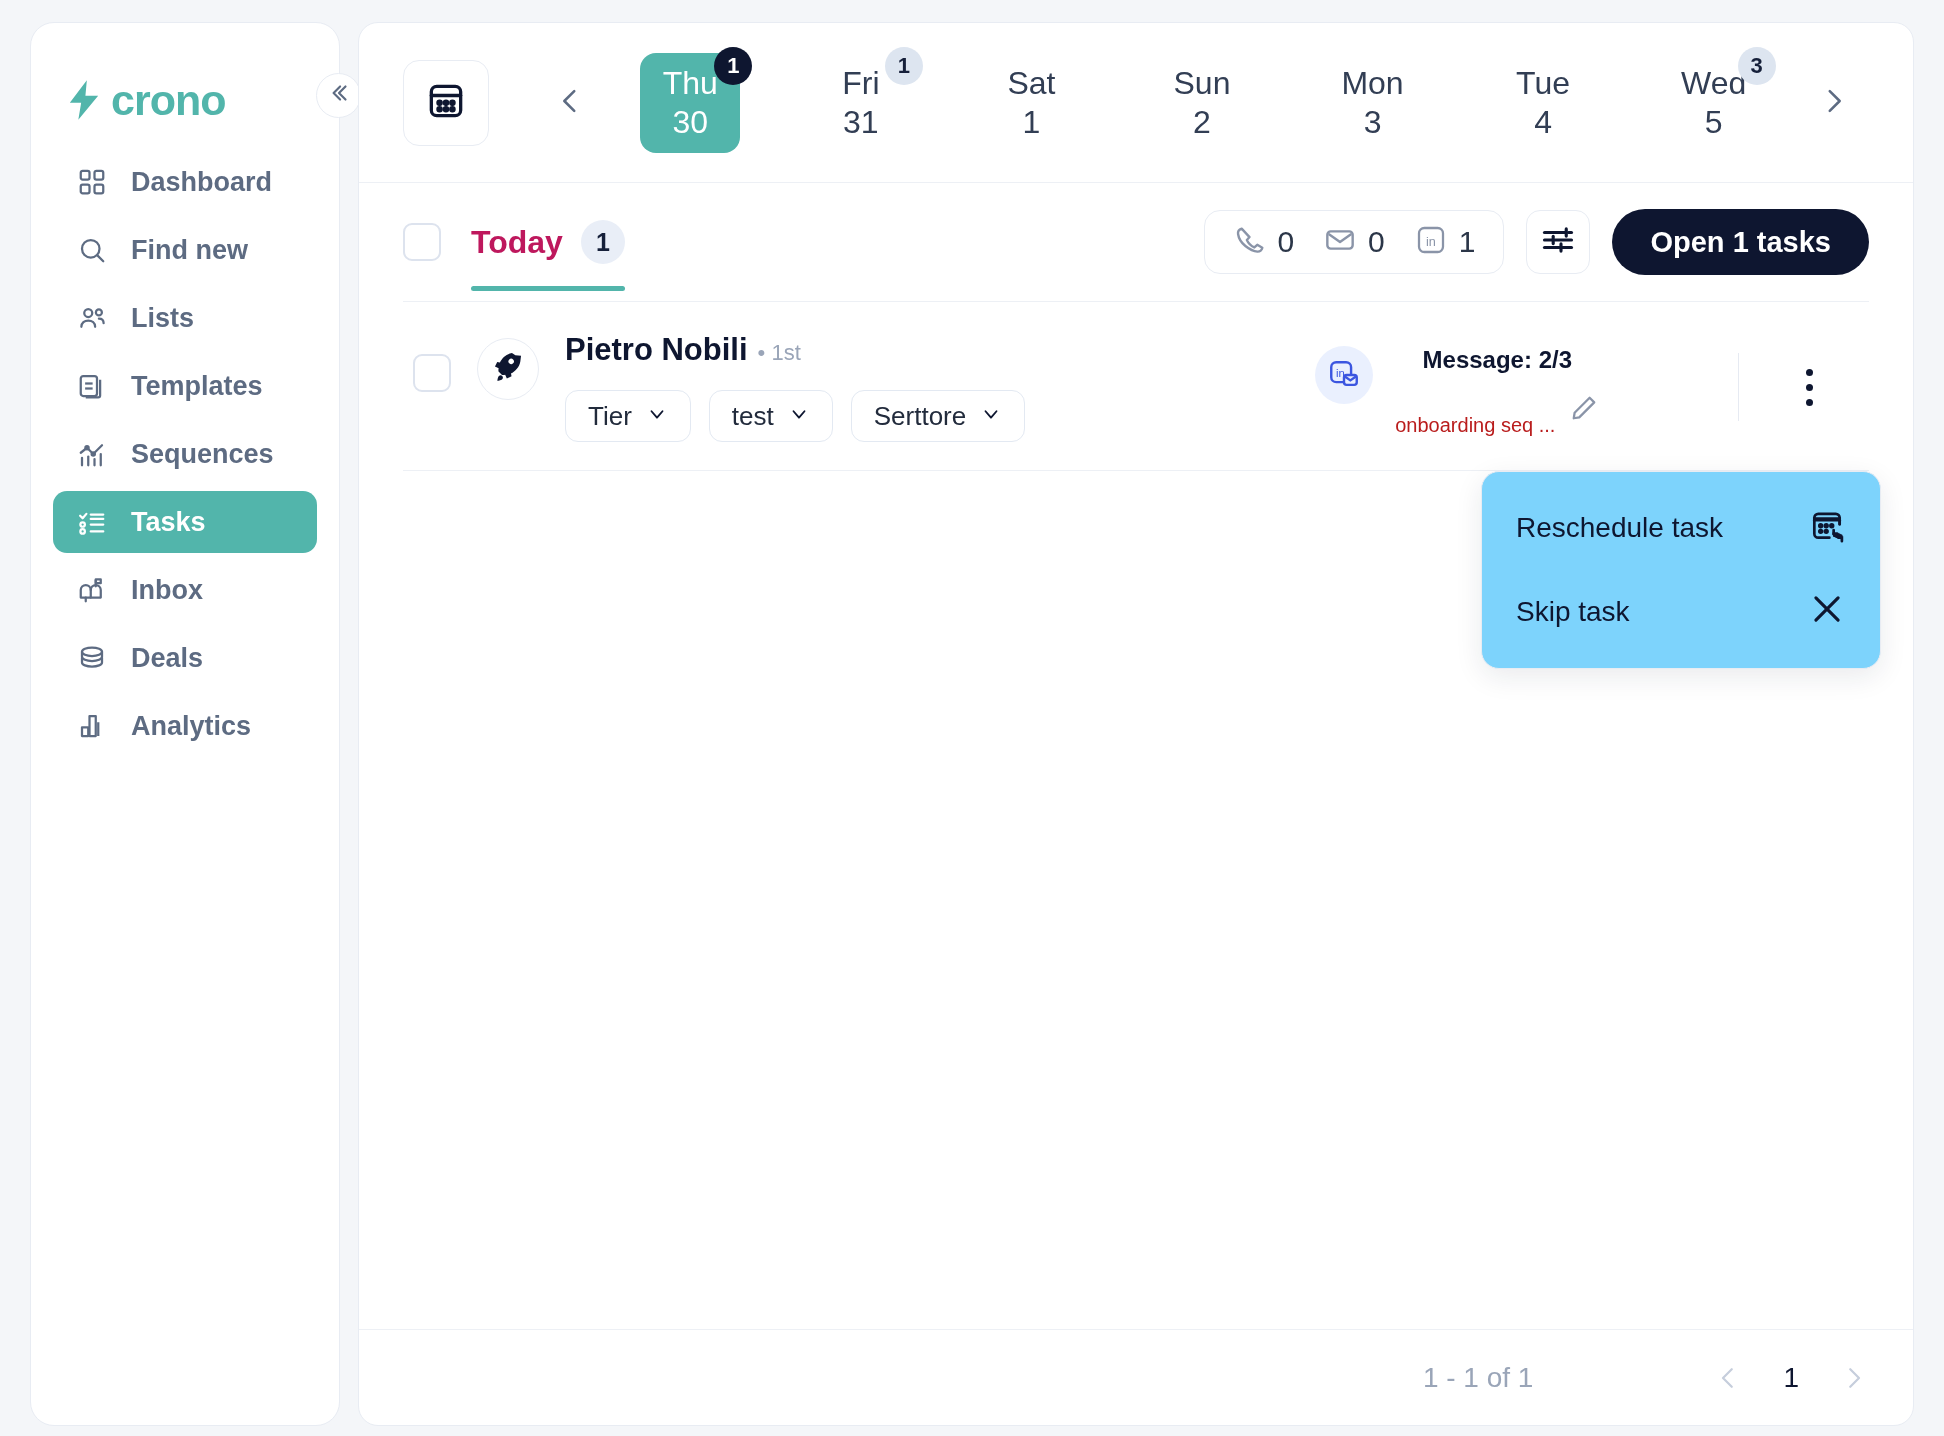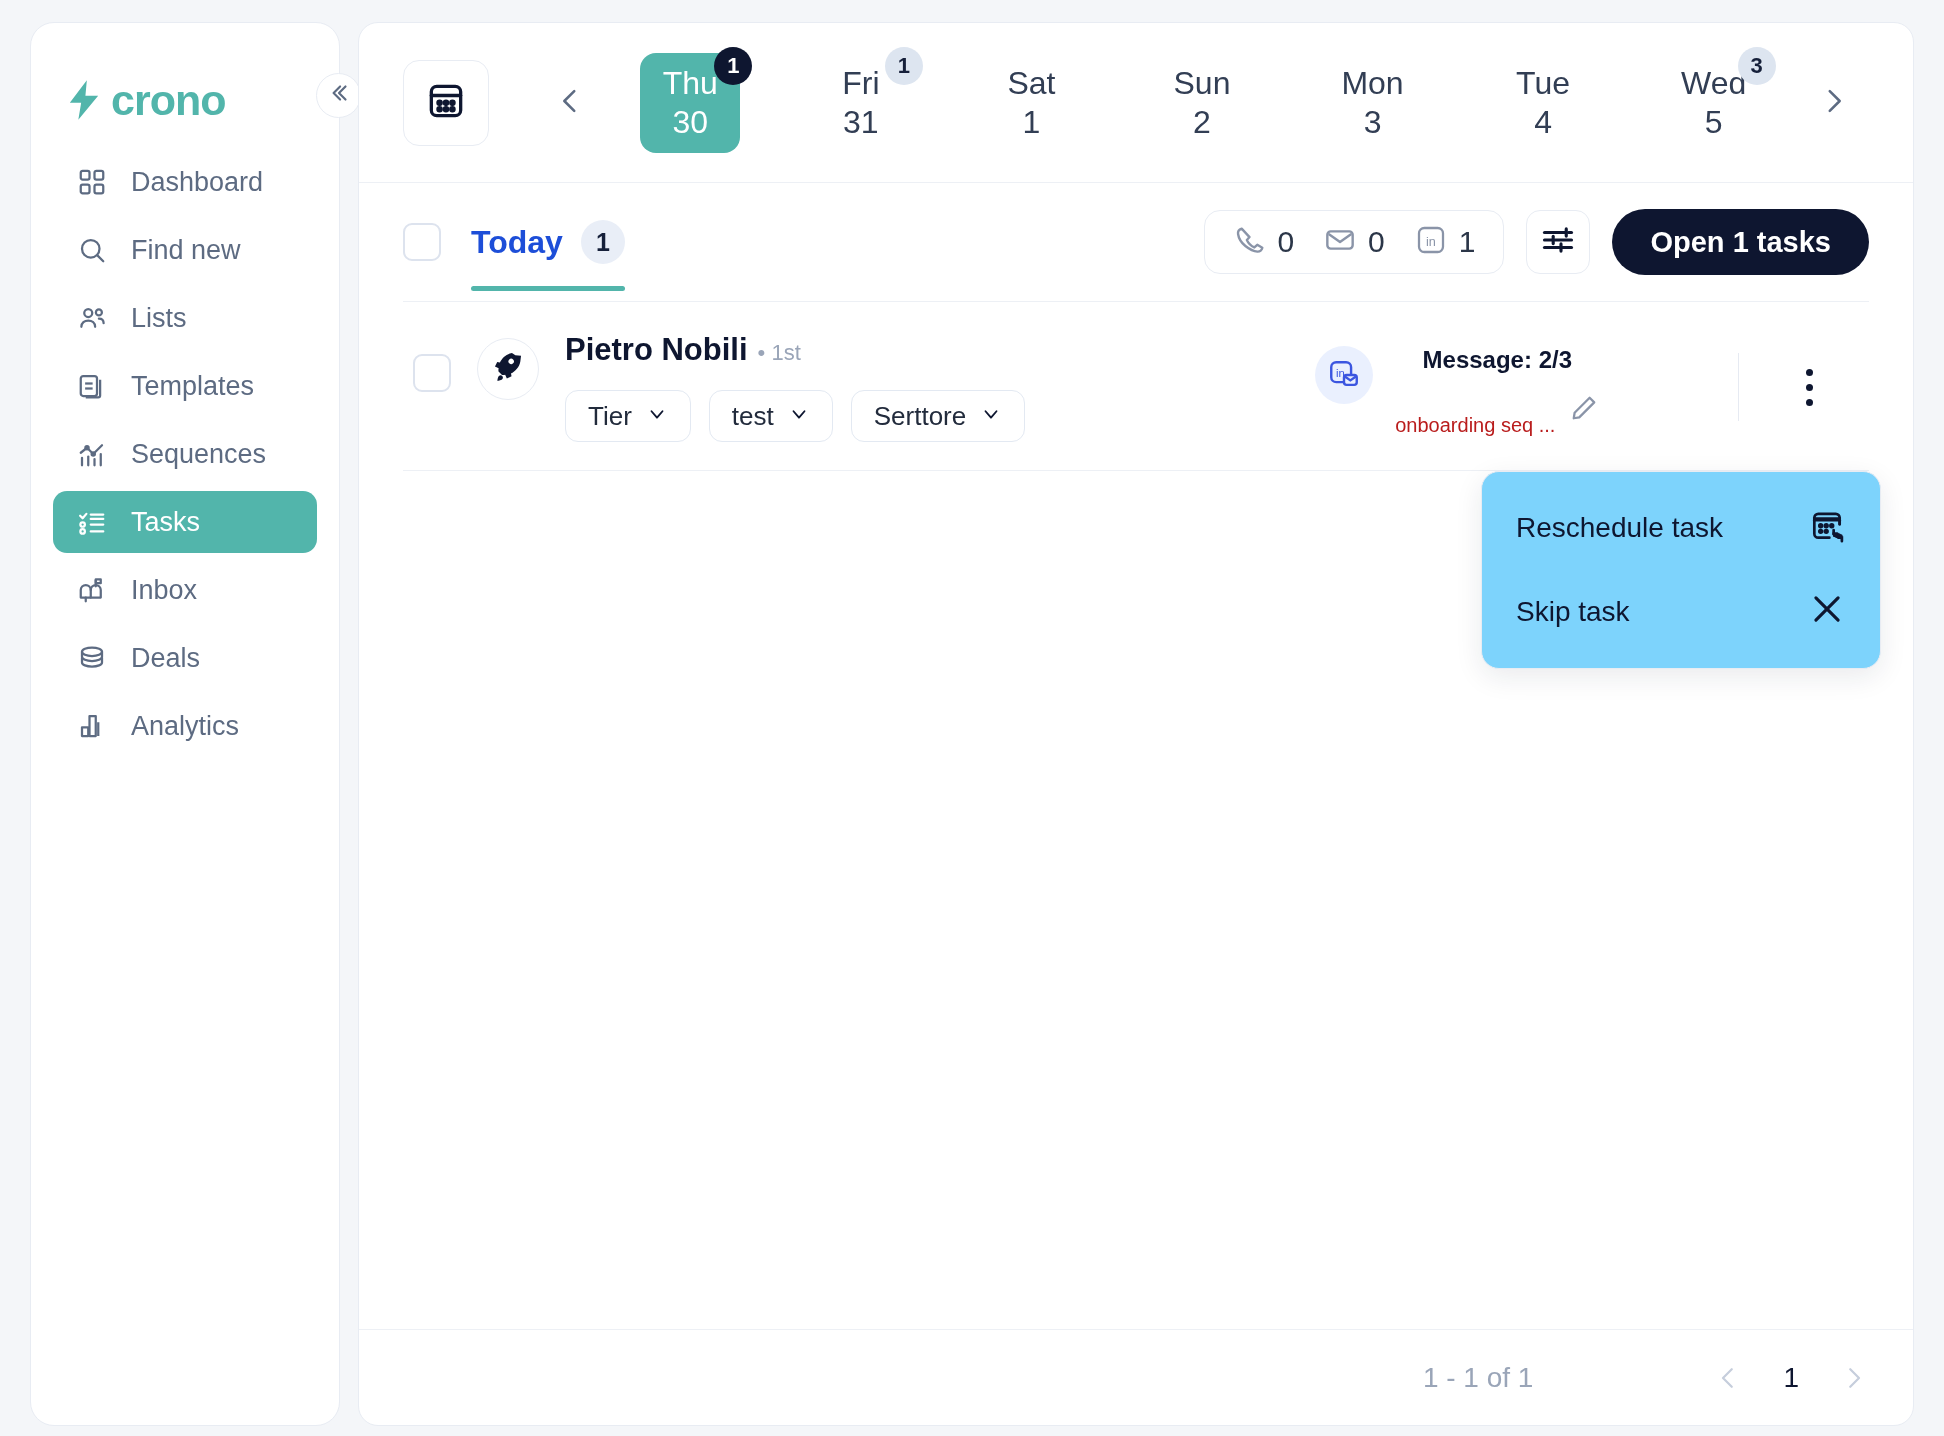--- a/index.html
+++ b/index.html
@@ -26,21 +26,21 @@
     position: absolute; top: 50px; right: -22px;
     width: 45px; height: 45px; border-radius: 50%;
     background: #FFFFFF; border: 1px solid #E8ECF3;
     display: flex; align-items: center; justify-content: center;
     color: #5D6B82; font-size: 20px; cursor: pointer;
   }
   .nav { padding: 18px 22px 0 22px; display: flex; flex-direction: column; gap: 6px; }
   .nav-item {
     display: flex; align-items: center; gap: 22px;
     height: 62px; padding: 0 22px; border-radius: 14px;
-    color: #5D6B82; font-size: 27px; cursor: pointer;
+    color: #5D6B82; font-size: 27px; cursor: pointer; font-weight: bold;
   }
   .nav-item .ico { width: 34px; height: 34px; display:flex; align-items:center; justify-content:center; flex:0 0 auto;}
   .nav-item.active { background: #52B5AB; color: #FFFFFF; }
   .sidebar-spacer { flex: 1 1 auto; }
   .user-box {
     border-top: 1px solid #EDF0F5; height: 108px;
     display: flex; align-items: center; gap: 18px; padding: 0 34px;
   }
   .user-avatar {
     width: 48px; height: 48px; border-radius: 50%;
@@ -93,21 +93,21 @@
     height: 118px; display:flex; align-items:center; padding: 0 44px; position: relative;
   }
   .cb {
     width: 38px; height: 38px; border-radius: 9px;
     border: 2px solid #DDE3EE; background:#fff; cursor:pointer; flex:0 0 auto;
   }
   .tab {
     margin-left: 30px; display:flex; align-items:center; gap:18px;
     height: 100%; position: relative; cursor:pointer;
   }
-  .tab-label { font-size: 32px; font-weight:700; color:#1d4ed8; }
+  .tab-label { font-size: 32px; font-weight:700; color:#be185d; }
   .tab-count {
     width:44px; height:44px; border-radius:22px; background:#E9EEF7;
     display:flex; align-items:center; justify-content:center;
     font-size:25px; font-weight:700; color:#16203A;
   }
   .tab-underline {
     position:absolute; bottom: 10px; left: 0; right: 0; height: 5px;
     background:#52B5AB; border-radius: 3px;
   }
   .toolbar-right { margin-left:auto; display:flex; align-items:center; gap: 22px; }

